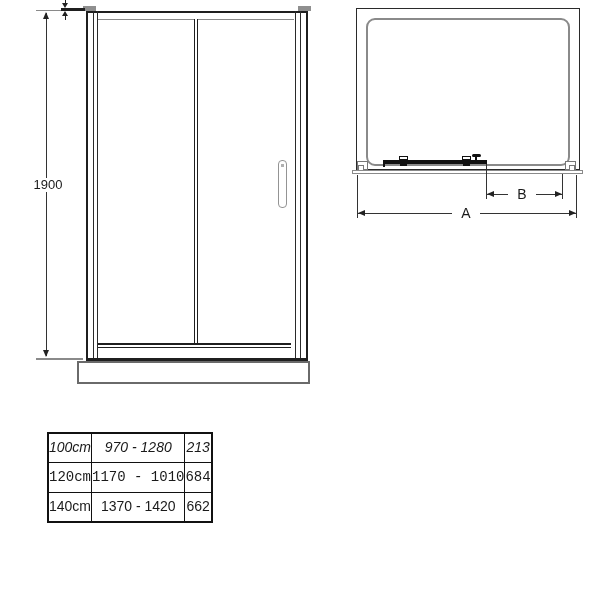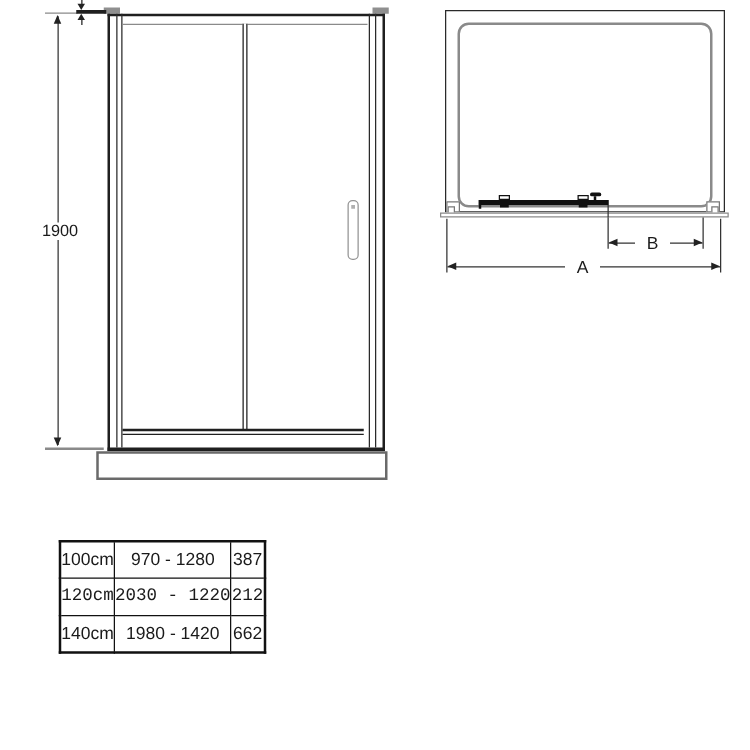--- a/index.html
+++ b/index.html
@@ -109,31 +109,31 @@
     <div class="ln" style="left:356.6px;top:175px;width:1.2px;height:43px;background:#333;"></div>
     <div class="ln" style="left:575.6px;top:175px;width:1.2px;height:43px;background:#333;"></div>
     <div class="ln" style="left:358px;top:212.6px;width:218px;height:1.2px;background:#333;"></div>
     <div class="tri" style="left:357.8px;top:210.2px;border-top:3px solid transparent;border-bottom:3px solid transparent;border-right:7px solid #222;"></div>
     <div class="tri" style="left:568.6px;top:210.2px;border-top:3px solid transparent;border-bottom:3px solid transparent;border-left:7px solid #222;"></div>
     <div class="dimlabel big" style="left:452px;top:205.5px;width:24px;">A</div>
   </div>
 
   <table class="spec">
     <tbody>
-      <tr style="height:29px;">
+      <tr style="height:29px;font-style:italic;">
         <td>100cm</td>
         <td>970 - 1280</td>
-        <td>387</td>
+        <td>213</td>
       </tr>
       <tr style="height:30px;font-family:Liberation Mono, monospace;">
         <td>120cm</td>
-        <td>2030 - 1220</td>
-        <td>212</td>
+        <td>1170 - 1010</td>
+        <td>684</td>
       </tr>
       <tr style="height:30px;">
         <td>140cm</td>
-        <td>1980 - 1420</td>
+        <td>1370 - 1420</td>
         <td>662</td>
       </tr>
     </tbody>
   </table>
 
 </div>
 
 </body></html>

